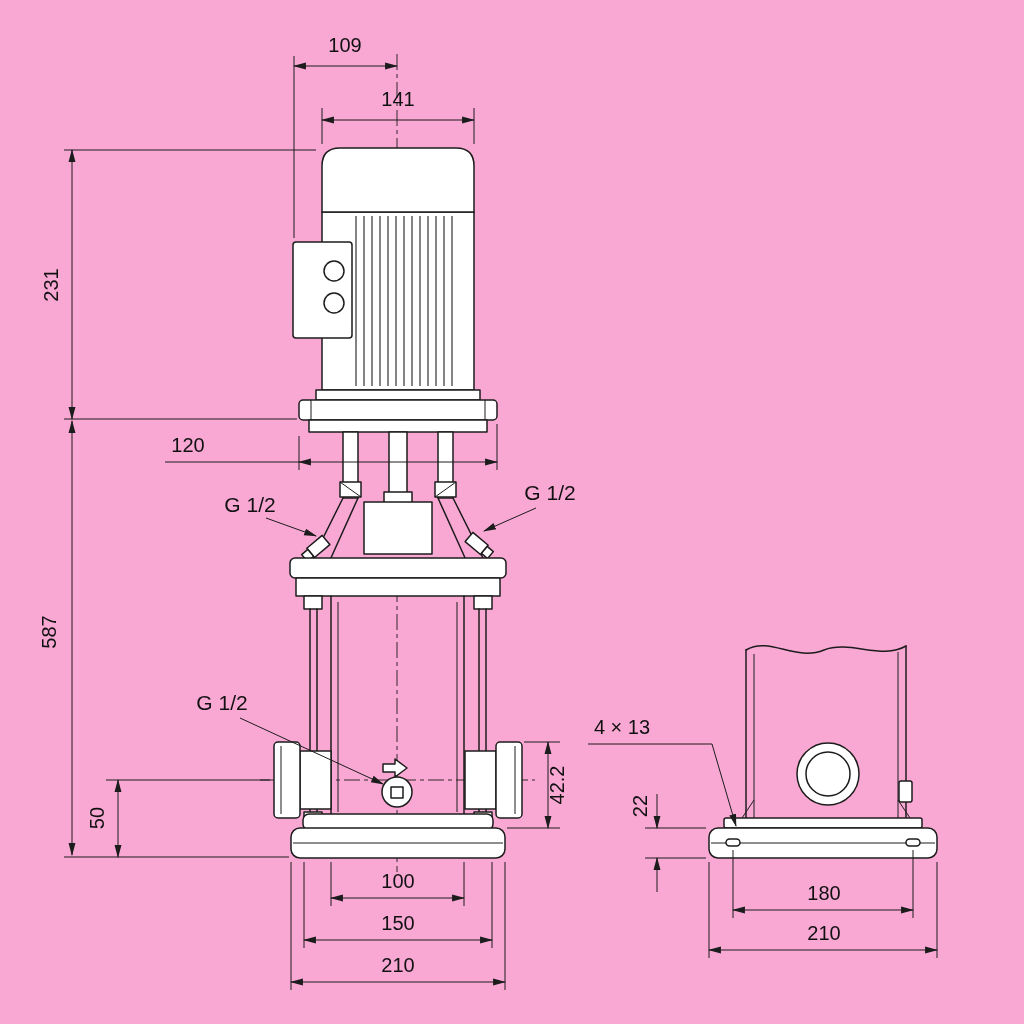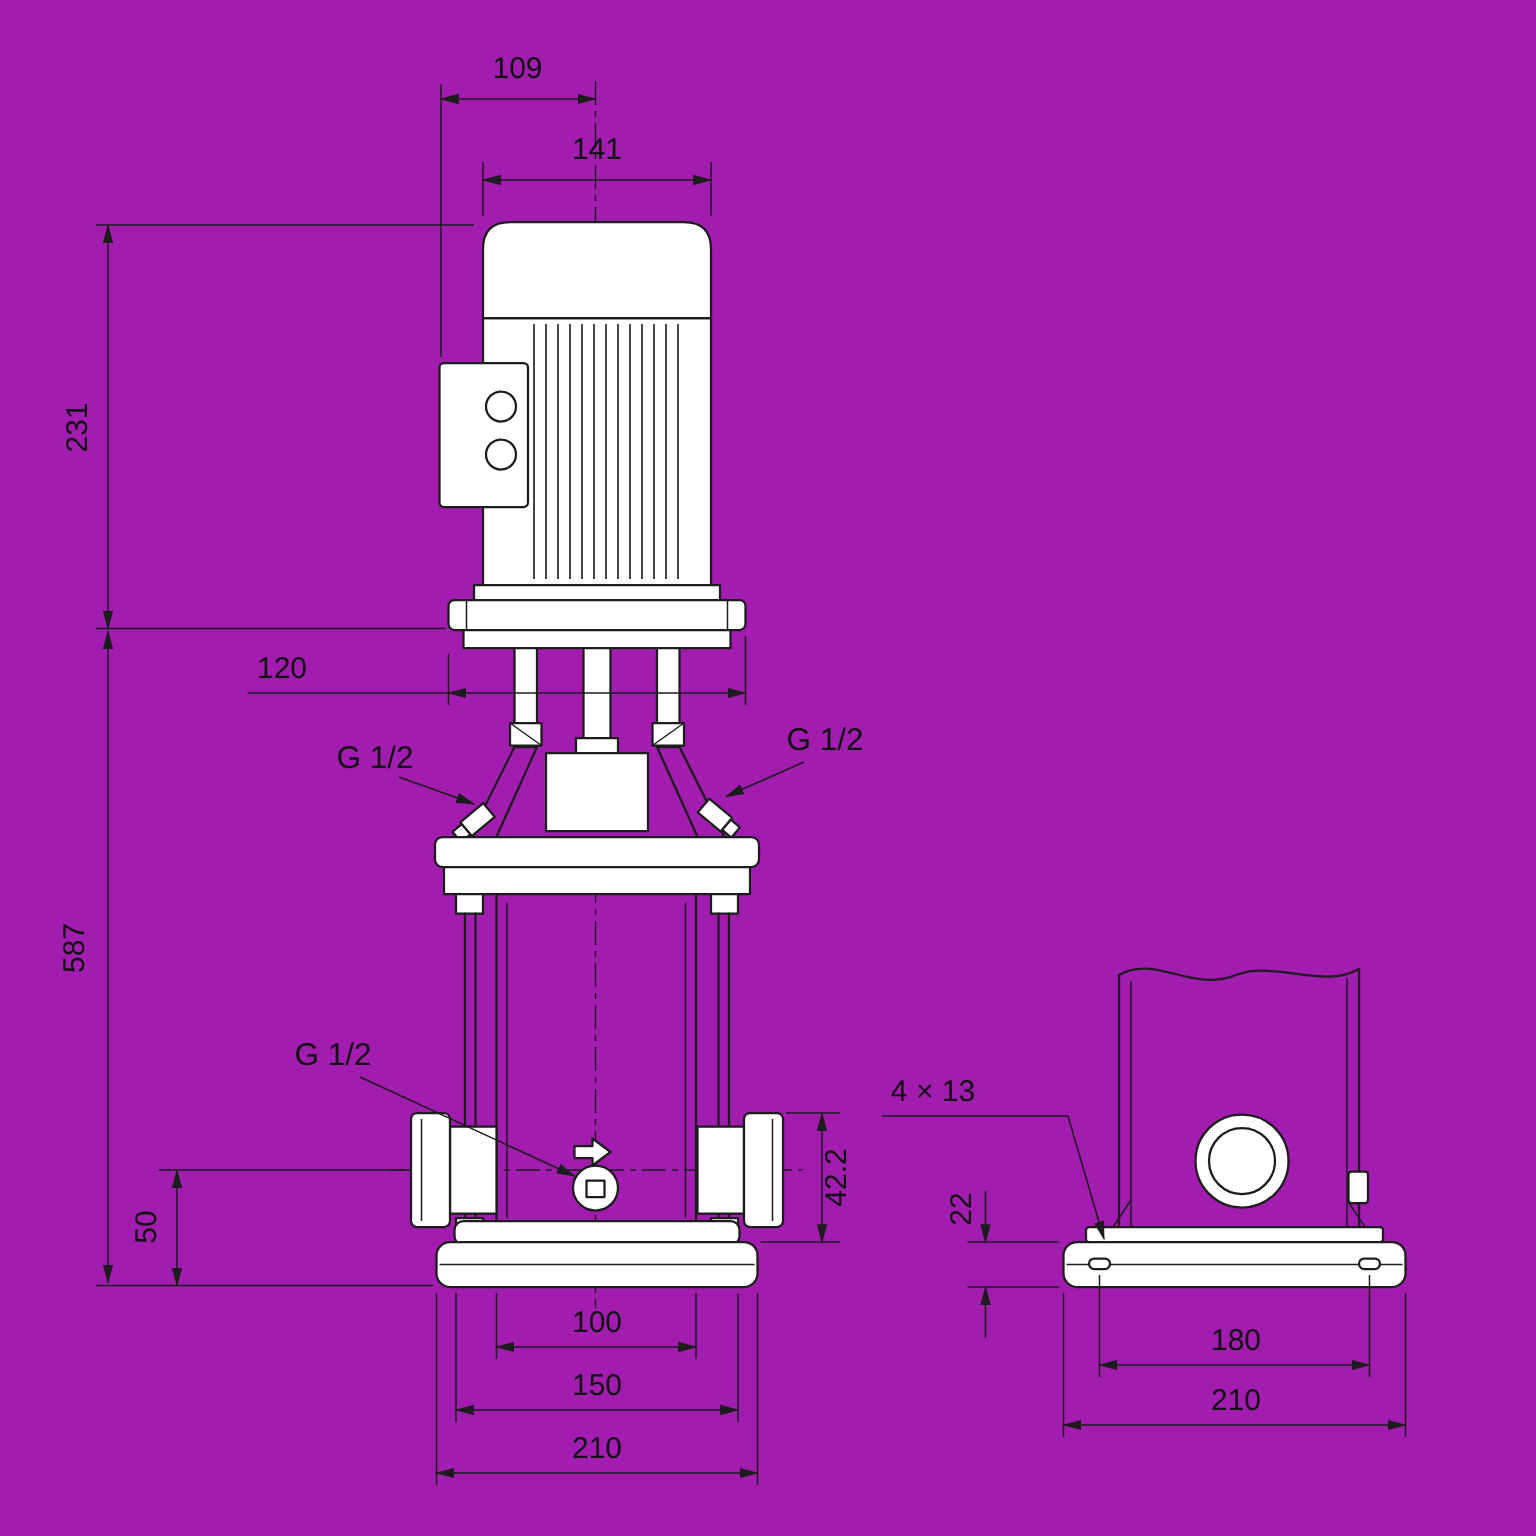--- a/index.html
+++ b/index.html
@@ -1,16 +1,16 @@
 <!DOCTYPE html>
 <html><head>
 <meta charset="utf-8">
 <style>
   html,body{margin:0;padding:0;background:#ffffff;}
-  .stage{width:1024px;height:1024px;background:#a21caf;overflow:hidden;}
+  .stage{width:1024px;height:1024px;background:#f9a8d4;overflow:hidden;}
   svg{display:block;}
   .olf{fill:#ffffff;stroke:#1c1c1c;stroke-width:1.5;stroke-linejoin:round;}
   .ol{fill:none;stroke:#1c1c1c;stroke-width:1.5;stroke-linejoin:round;stroke-linecap:round;}
   .thin{fill:none;stroke:#1c1c1c;stroke-width:1;}
   .dim{fill:none;stroke:#1c1c1c;stroke-width:1;}
   .cl{fill:none;stroke:#1c1c1c;stroke-width:0.9;stroke-dasharray:16 4 4 4;}
   .fin line{stroke:#1c1c1c;stroke-width:1.1;}
   text{font-family:"Liberation Sans",sans-serif;font-size:20px;fill:#111111;}
   .glabel{font-size:21px;}
 </style>

